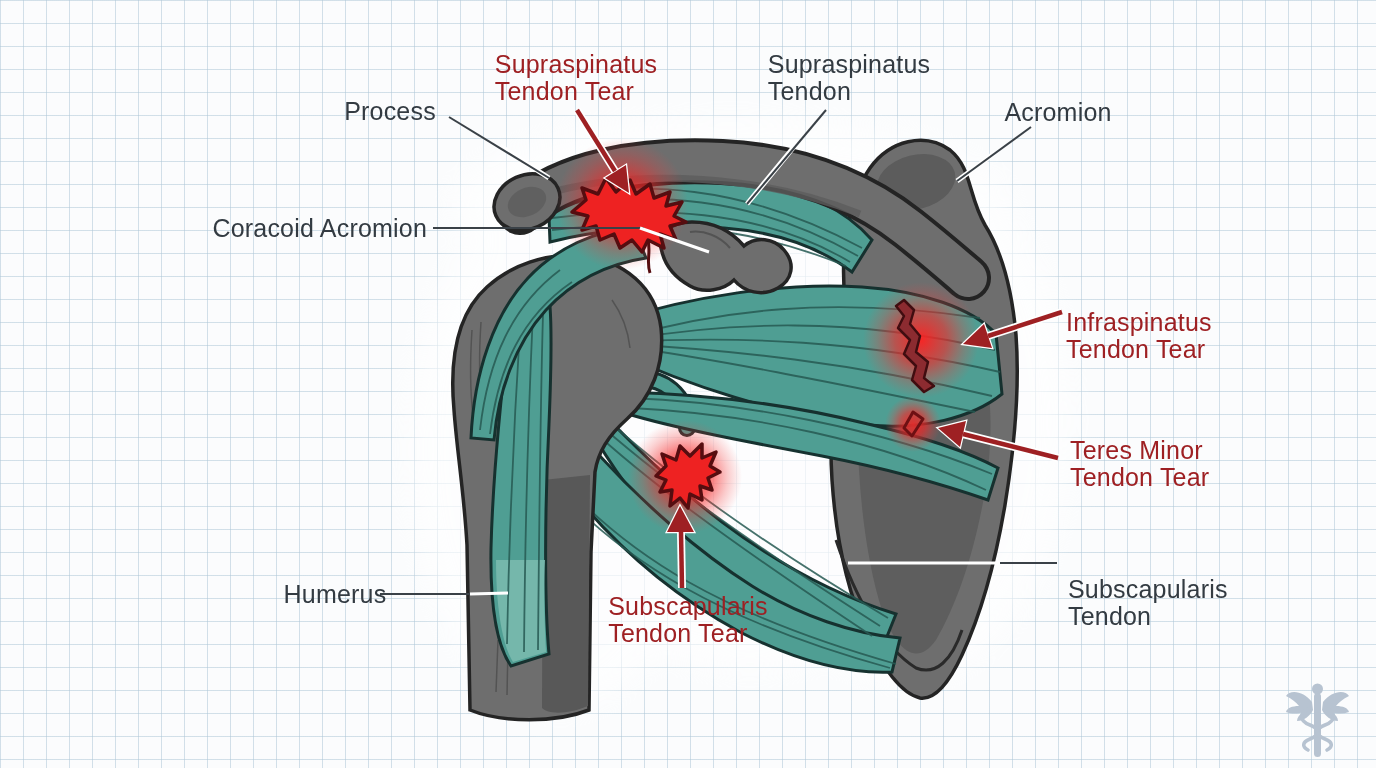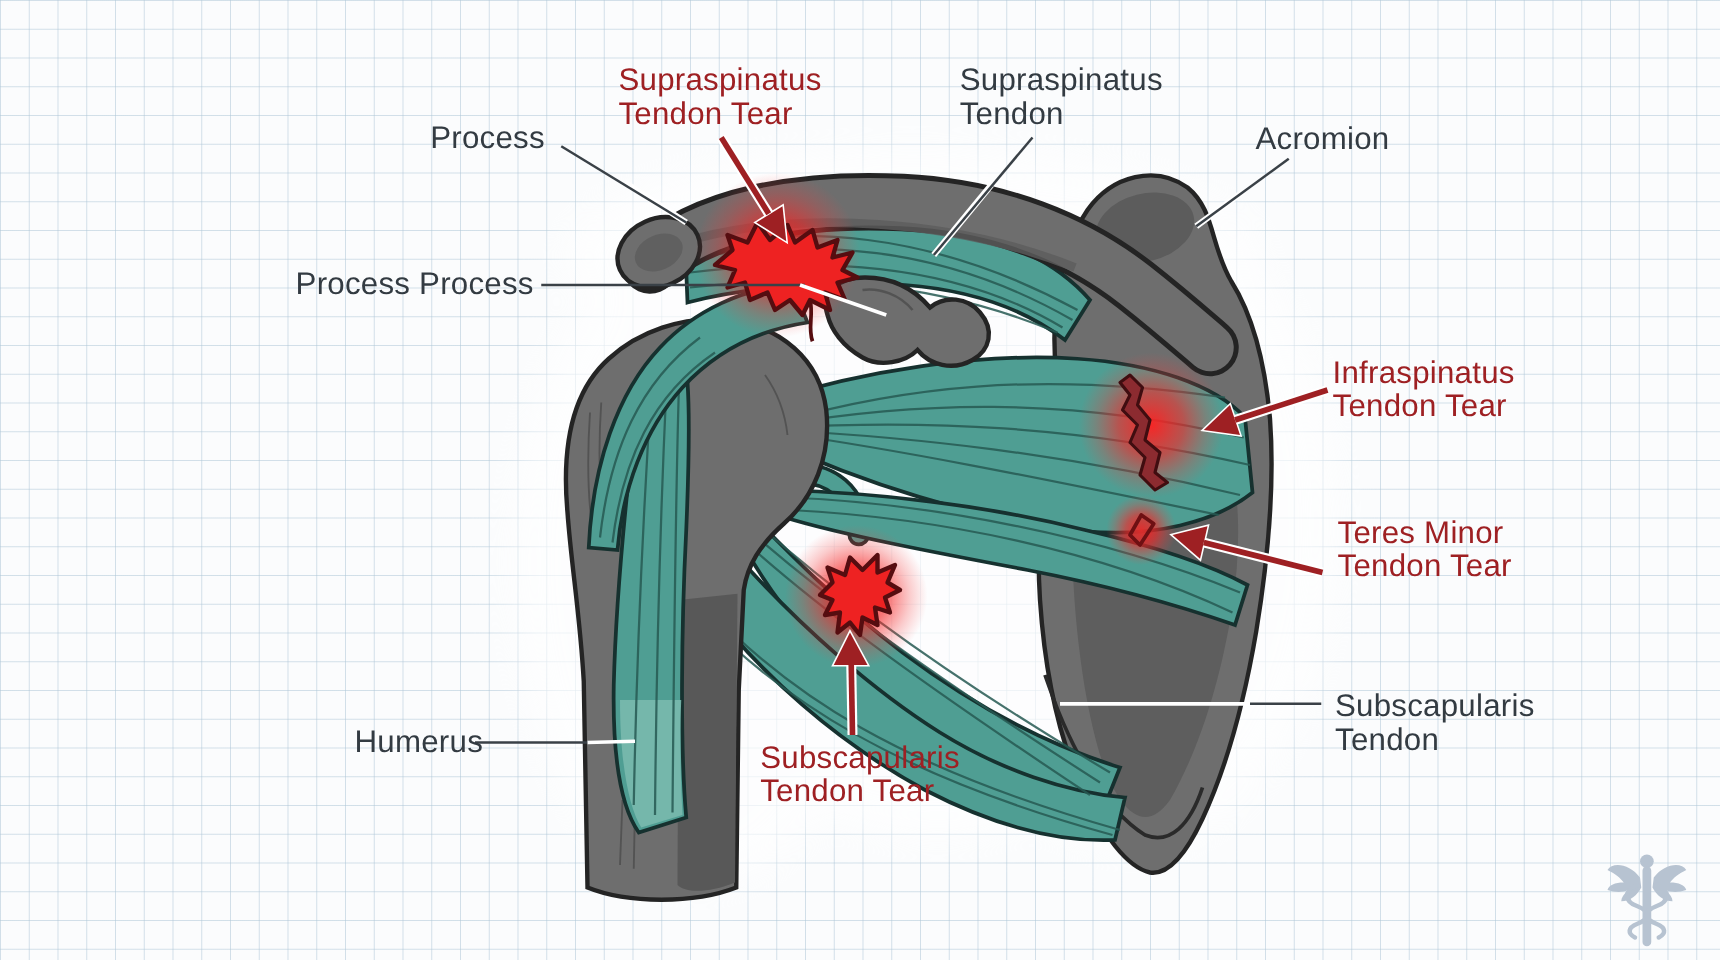--- a/index.html
+++ b/index.html
@@ -12,21 +12,21 @@
     background-size:23px 23px;
     font-family:"Liberation Sans", sans-serif;
   }
   svg{position:absolute;left:0;top:0;}
   .lbl{
     position:absolute;font-size:25px;line-height:27px;color:#333b42;
     text-align:left;transform:translate(-50%,-50%);white-space:nowrap;
     letter-spacing:.2px;
   }
   .lbl.red{color:#9e2023;}
-  .lbl.anchor-left{transform:translate(0,-50%);text-align:left;}
+  .lbl.anchor-left{transform:translate(0,-50%);text-align:left;margin-top:24px;}
   .lbl.anchor-right{transform:translate(-100%,-50%);text-align:right;}
   .ln{display:block;}
 </style>
 </head>
 <body>
 
 <div id="stage">
 
   <svg width="1376" height="768" viewBox="0 0 1376 768">
     <defs>
@@ -258,21 +258,21 @@
   <div class="lbl" style="left:849px;top:78px">
     <span class="ln">Supraspinatus</span>
     <span class="ln">Tendon</span>
   </div>
 
   <div class="lbl" style="left:1058px;top:112px">
     <span class="ln">Acromion</span>
   </div>
 
   <div class="lbl anchor-right" style="left:427px;top:228px">
-    <span class="ln">Process Process</span>
+    <span class="ln">Coracoid Acromion</span>
   </div>
 
   <div class="lbl red anchor-left" style="left:1066px;top:312px">
     <span class="ln">Infraspinatus</span>
     <span class="ln">Tendon Tear</span>
   </div>
 
   <div class="lbl red anchor-left" style="left:1070px;top:440px">
     <span class="ln">Teres Minor</span>
     <span class="ln">Tendon Tear</span>

